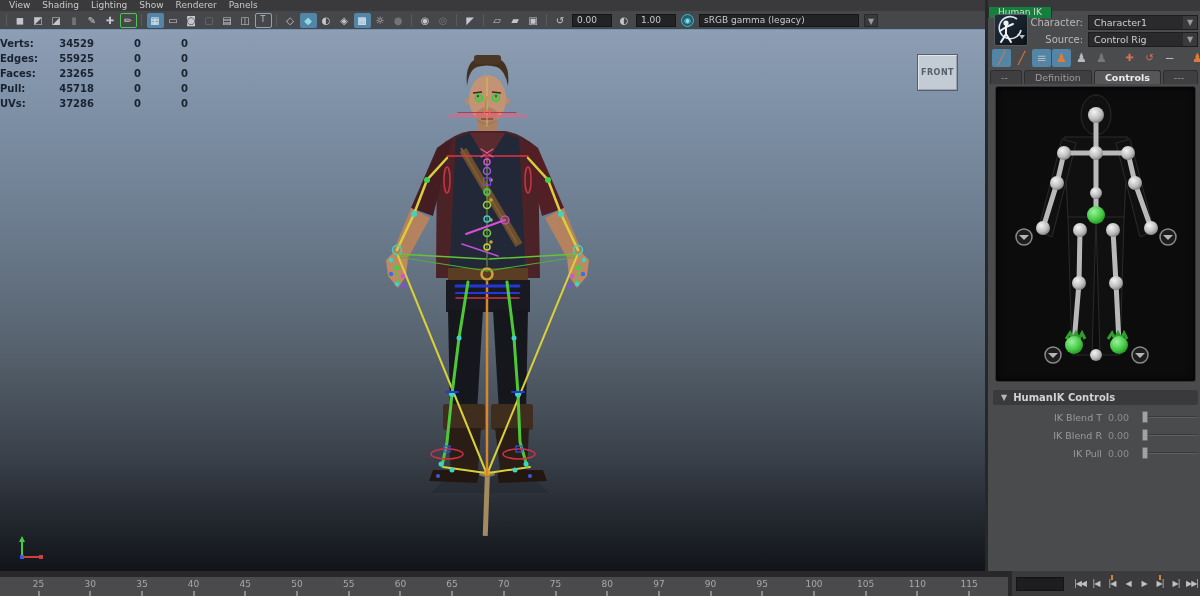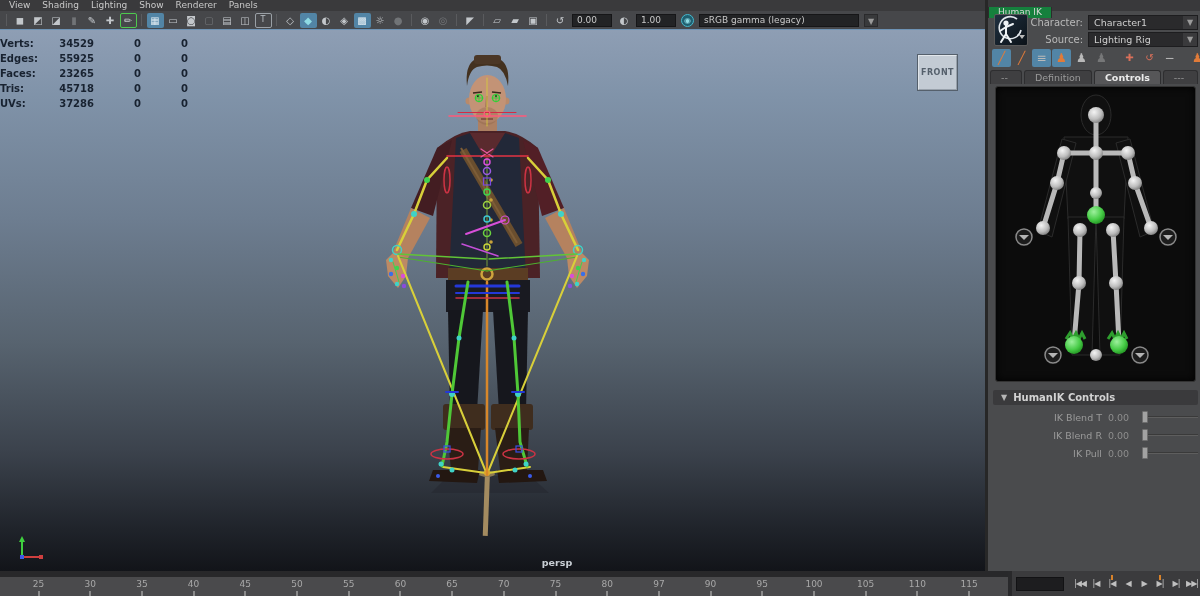--- a/index.html
+++ b/index.html
@@ -161,21 +161,21 @@
             <span class="hud-val">0</span>
             <span class="hud-val">0</span>
           </div>
           <div class="hud-row">
             <span class="hud-label">Faces:</span>
             <span class="hud-val">23265</span>
             <span class="hud-val">0</span>
             <span class="hud-val">0</span>
           </div>
           <div class="hud-row">
-            <span class="hud-label">Tris:</span>
+            <span class="hud-label">Pull:</span>
             <span class="hud-val">45718</span>
             <span class="hud-val">0</span>
             <span class="hud-val">0</span>
           </div>
           <div class="hud-row">
             <span class="hud-label">UVs:</span>
             <span class="hud-val">37286</span>
             <span class="hud-val">0</span>
             <span class="hud-val">0</span>
           </div>
@@ -337,21 +337,20 @@
       </svg>
 
       <svg id="axis-gizmo" width="50" height="30" viewBox="0 0 50 30">
         <line x1="12" y1="22" x2="12" y2="6" stroke="#3fcf3f" stroke-width="2"></line>
         <polygon points="9,7 15,7 12,1" fill="#3fcf3f"></polygon>
         <line x1="12" y1="22" x2="30" y2="22" stroke="#cf3f3f" stroke-width="2"></line>
         <rect x="29" y="20" width="4" height="4" fill="#cf3f3f"></rect>
         <rect x="10" y="20" width="4" height="4" fill="#3a5ae8"></rect>
       </svg>
 
-      <div id="persp-label">persp</div>
     </div>
   </div>
 
   <div id="right-panel">
     <div id="rp-tabstrip">
       <span id="rp-tab-title">Human IK</span>
     </div>
 
     <div id="hik-logo">
       <svg width="32" height="30" viewBox="0 0 32 30">
@@ -365,21 +364,21 @@
     <div class="rp-row" style="top:15px;">
       <span class="rp-label">Character:</span>
       <span class="rp-dd">
         <span>Character1</span>
         <span class="arr">▼</span>
       </span>
     </div>
     <div class="rp-row" style="top:32px;">
       <span class="rp-label">Source:</span>
       <span class="rp-dd">
-        <span>Lighting Rig</span>
+        <span>Control Rig</span>
         <span class="arr">▼</span>
       </span>
     </div>
 
     <div id="hik-icons">
         <span class="hicon active orange">╱</span>
         <span class="hicon orange">╱</span>
         <span class="hicon active">≡</span>
         <span class="hicon active orange">♟</span>
         <span class="hicon">♟</span>

